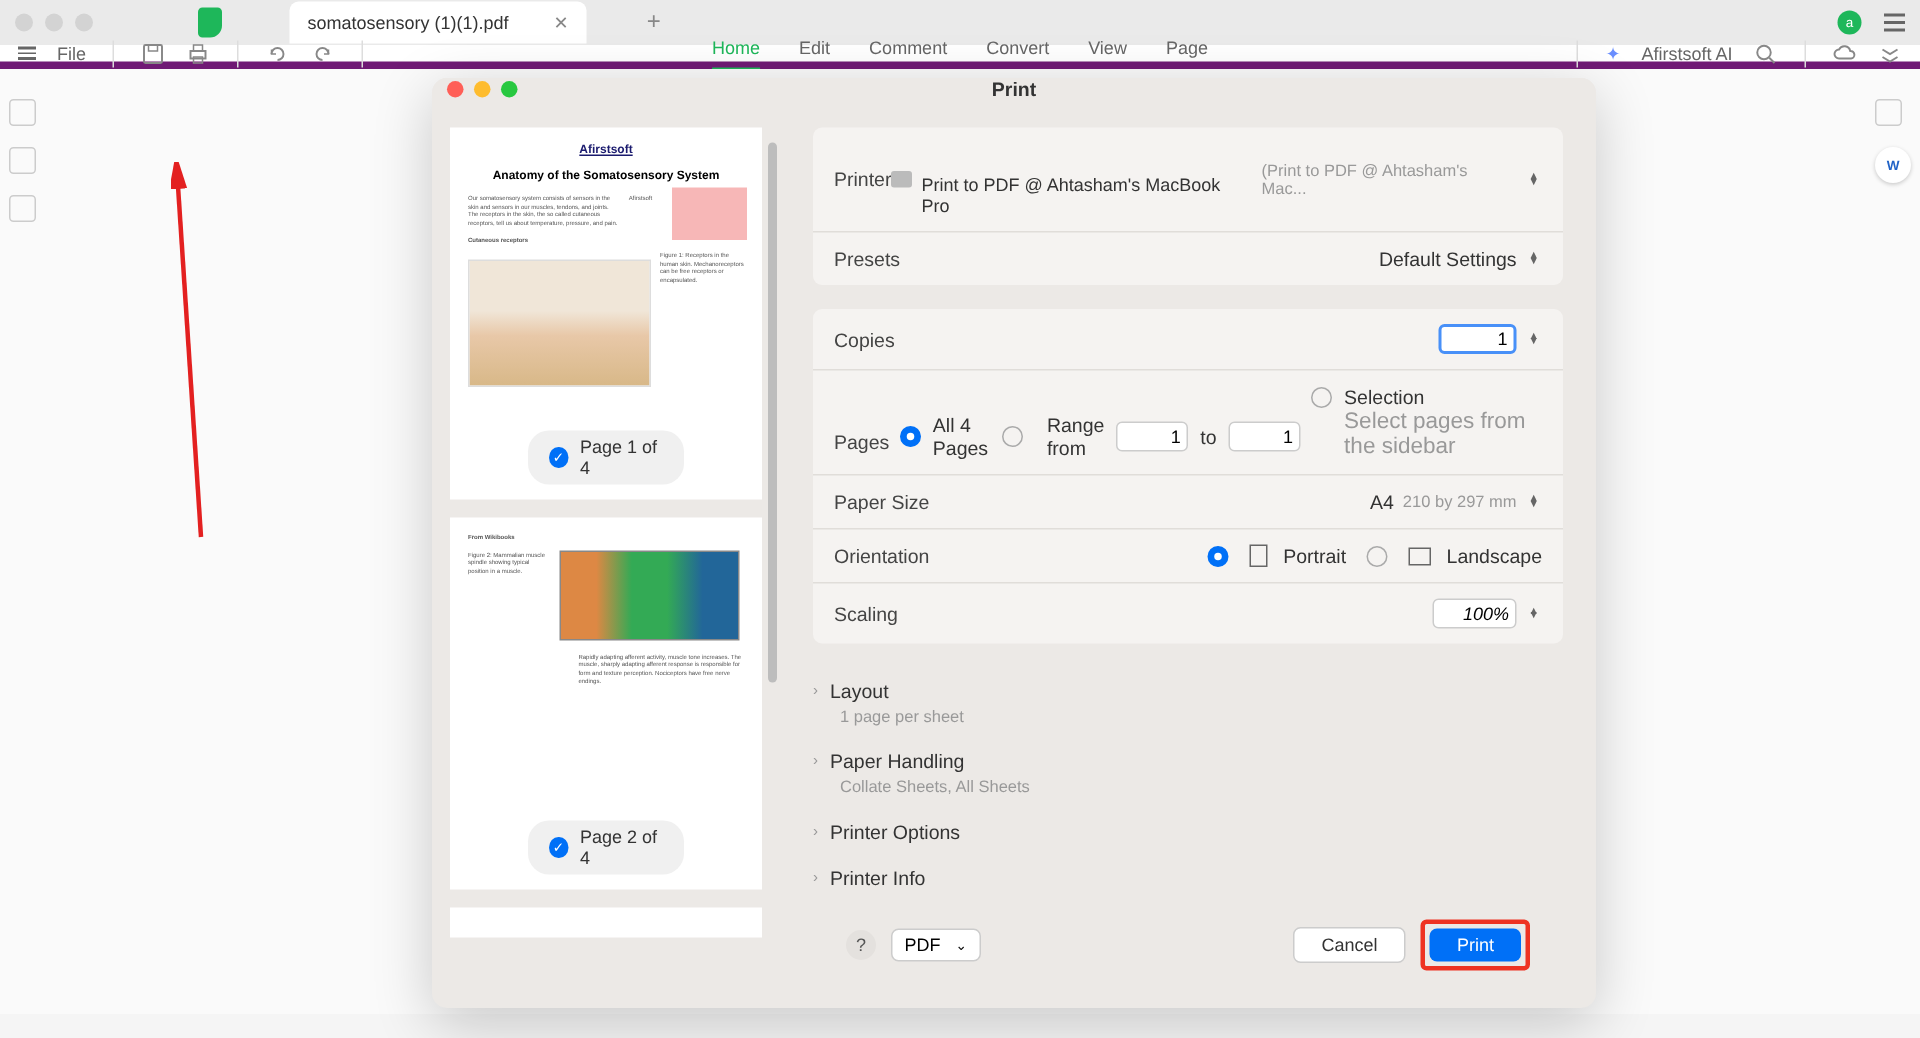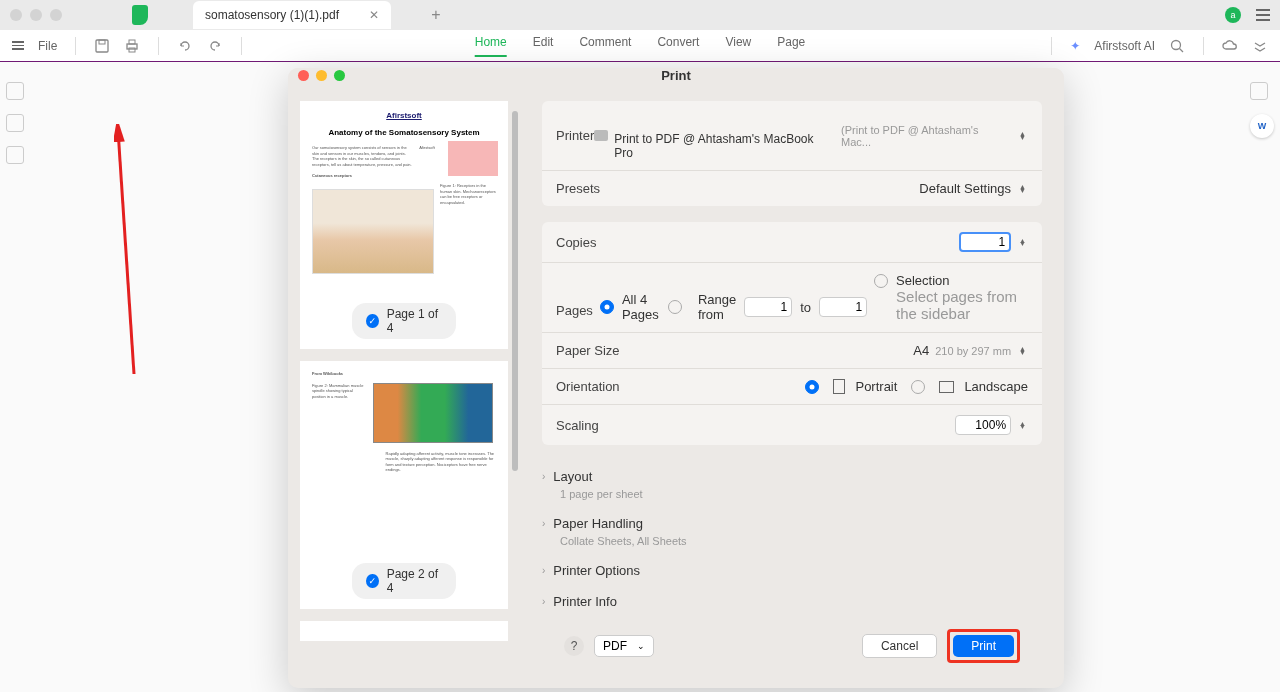--- a/index.html
+++ b/index.html
@@ -12,21 +12,21 @@
 .logo { width: 16px; height: 20px; background: #1eb75a; border-radius: 3px 3px 8px 3px; margin-left: 45px; }
 .tab { background: #fff; height: 28px; margin-left: 20px; display: flex; align-items: center; padding: 0 12px; border-radius: 6px 6px 0 0; font-size: 12px; color: #333; gap: 30px; }
 .tab-close { color: #888; cursor: pointer; }
 .tab-add { margin-left: 15px; color: #888; font-size: 16px; cursor: pointer; }
 .titlebar-right { margin-left: auto; display: flex; align-items: center; gap: 15px; }
 .avatar { width: 16px; height: 16px; border-radius: 50%; background: #1eb75a; color: #fff; font-size: 9px; display: flex; align-items: center; justify-content: center; }
 .hamburger { display: flex; flex-direction: column; gap: 3px; cursor: pointer; }
 .hamburger span { width: 14px; height: 2px; background: #666; }
 
 
-.toolbar { height: 32px; background: #fff; display: flex; align-items: center; padding: 0 12px; border-bottom: 1px solid #701a75; position: relative; }
+.toolbar { height: 16px; background: #fff; display: flex; align-items: center; padding: 0 12px; border-bottom: 5px solid #701a75; position: relative; }
 .toolbar-left { display: flex; align-items: center; gap: 14px; }
 .menu-icon { display: flex; flex-direction: column; gap: 2px; }
 .menu-icon span { width: 12px; height: 1.5px; background: #666; }
 .file-label { font-size: 12px; color: #666; }
 .divider { width: 1px; height: 18px; background: #ddd; margin: 0 4px; }
 .icon-btn { width: 16px; height: 16px; color: #888; cursor: pointer; }
 .menubar { position: absolute; left: 50%; transform: translateX(-50%); display: flex; gap: 26px; font-size: 12px; color: #666; }
 .menu-item { cursor: pointer; padding-bottom: 6px; }
 .menu-item.active { color: #1eb75a; border-bottom: 2px solid #1eb75a; }
 .toolbar-right { margin-left: auto; display: flex; align-items: center; gap: 14px; font-size: 12px; color: #666; }
@@ -68,21 +68,21 @@
 .setting-row + .setting-row { border-top: 1px solid #e0ddd9; }
 .setting-label { color: #444; }
 .setting-value { margin-left: auto; display: flex; align-items: center; gap: 6px; }
 .printer-icon { width: 14px; height: 11px; background: #bbb; border-radius: 2px; }
 .printer-name { font-size: 12px; color: #333; margin-top: 21px; }
 .printer-sub { font-size: 11px; color: #999; }
 .stepper-arrows { display: flex; flex-direction: column; line-height: 0.5; font-size: 7px; color: #666; cursor: pointer; padding: 2px; }
 
 .num-input { width: 52px; height: 20px; border: 2px solid #4890f8; border-radius: 4px; text-align: right; padding: 0 4px; font-size: 12px; background: #fff; }
 .num-input.plain { border: 1px solid #ccc; width: 48px; }
-.num-input.wide { width: 56px; }
+.num-input.wide { width: 56px; font-style: italic; }
 .radio { width: 14px; height: 14px; border-radius: 50%; border: 1px solid #aaa; margin-right: 8px; position: relative; flex-shrink: 0; }
 .radio.checked { border-color: #0070f7; background: #0070f7; }
 .radio.checked::after { content: ''; width: 5px; height: 5px; background: #fff; border-radius: 50%; position: absolute; top: 50%; left: 50%; transform: translate(-50%,-50%); }
 .sub-hint { font-size: 15px; color: #999; margin-left: 22px; }
 
 .orient-icon { display: inline-block; width: 12px; height: 15px; border: 1.5px solid #666; margin-right: 4px; }
 .orient-icon.land { width: 15px; height: 12px; }
 
 .expand-row { display: flex; align-items: center; padding: 8px 0; font-size: 13px; color: #333; gap: 8px; cursor: pointer; }
 .expand-row .chev { color: #999; font-size: 10px; }

